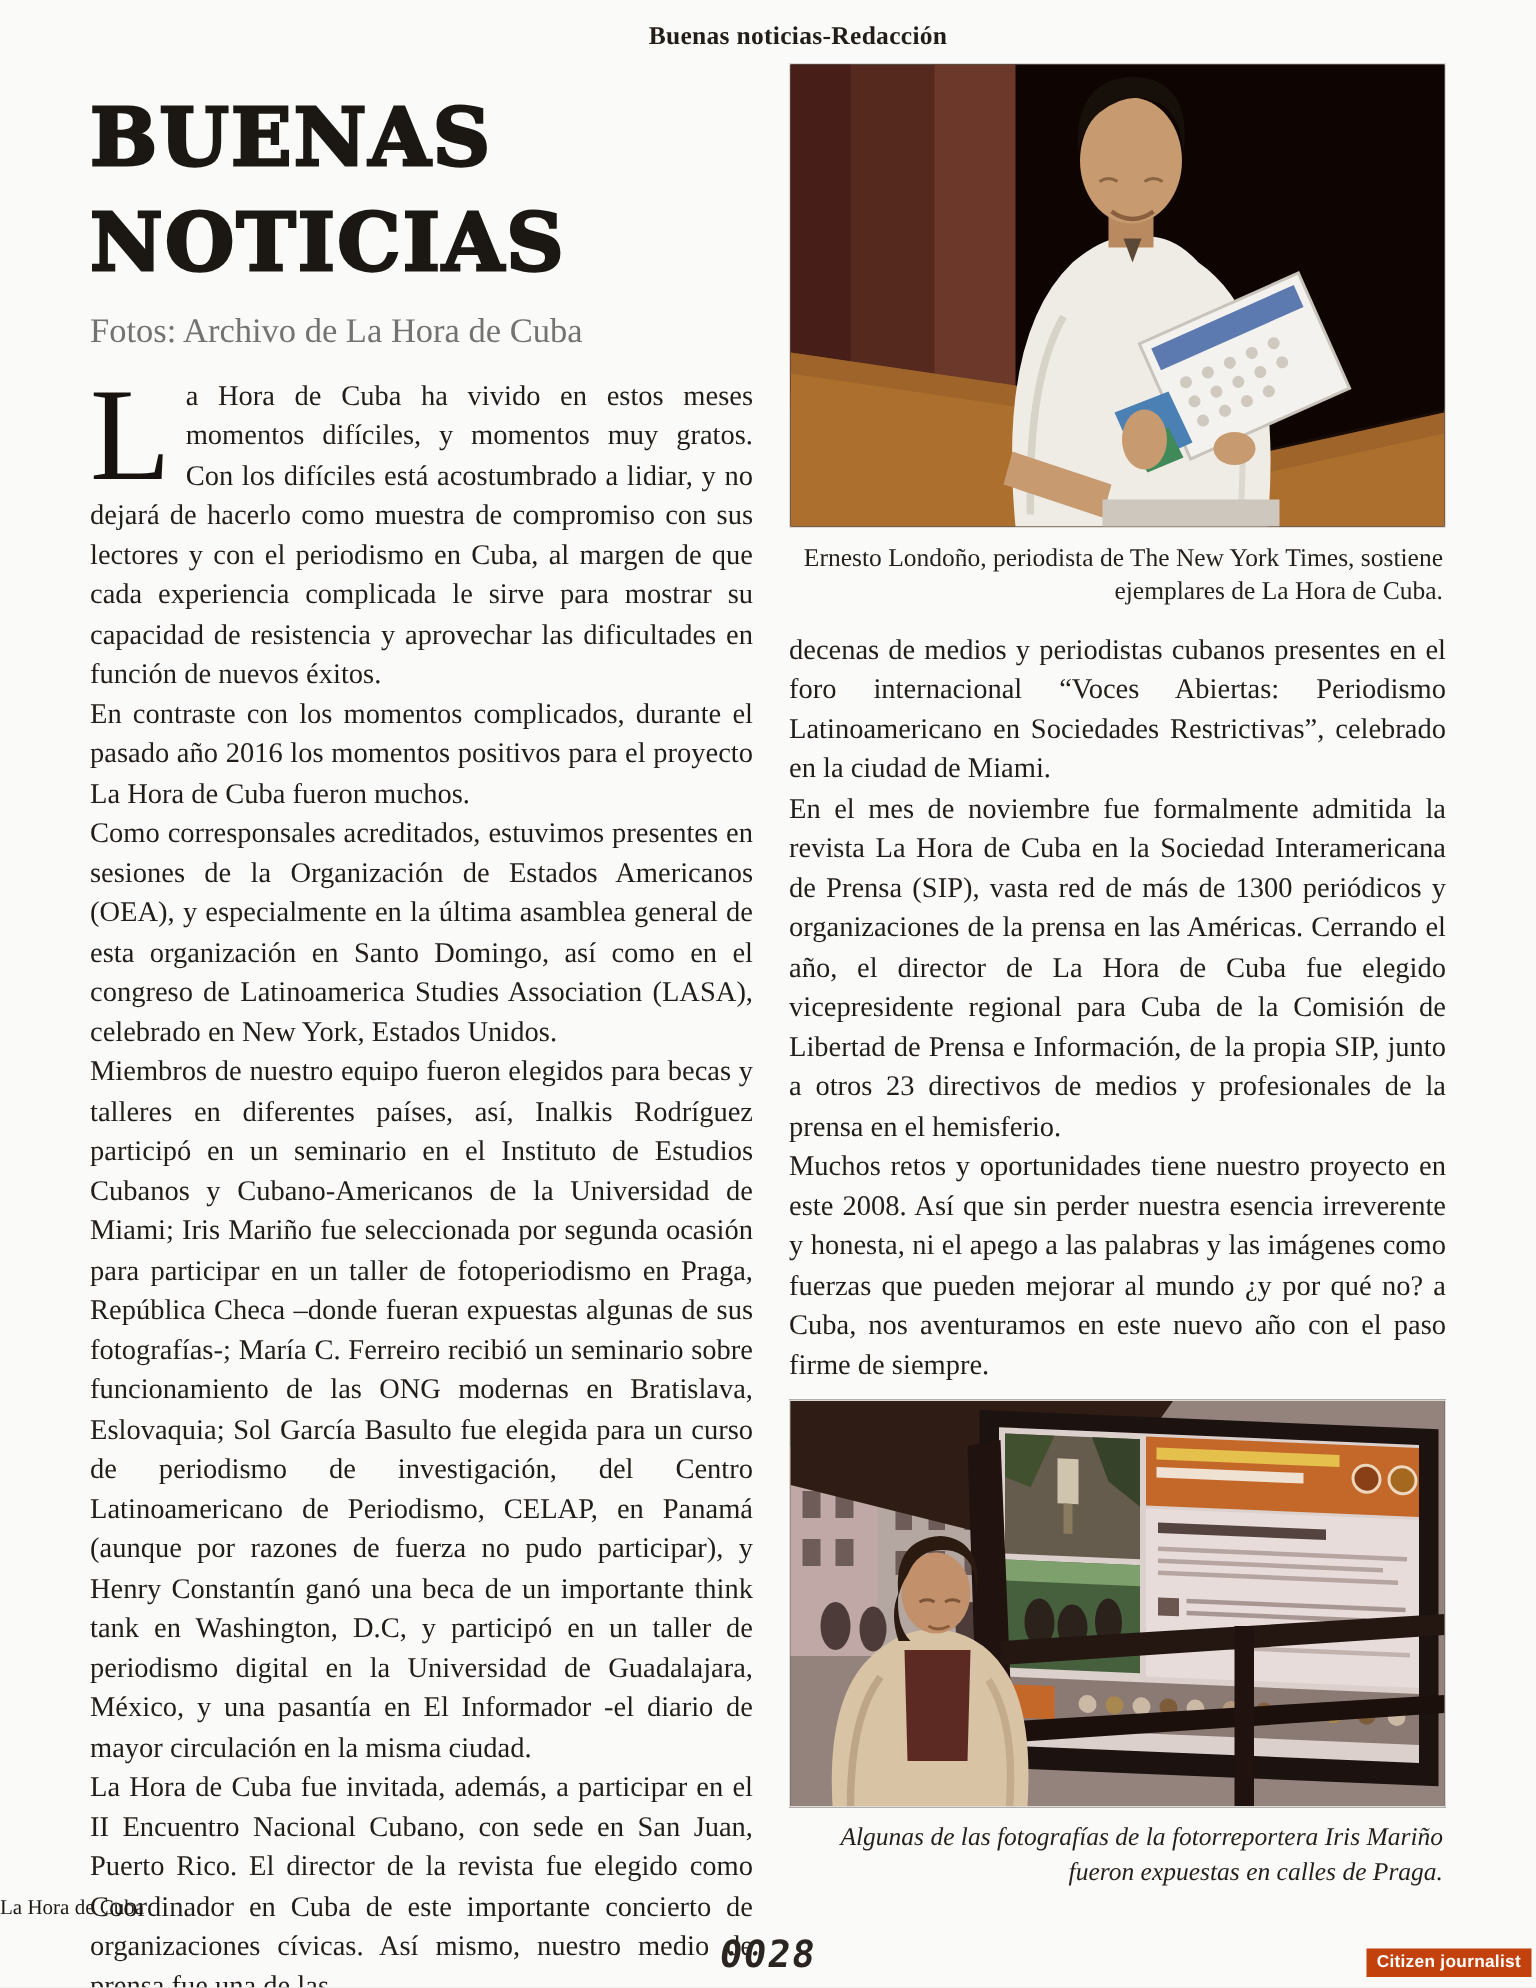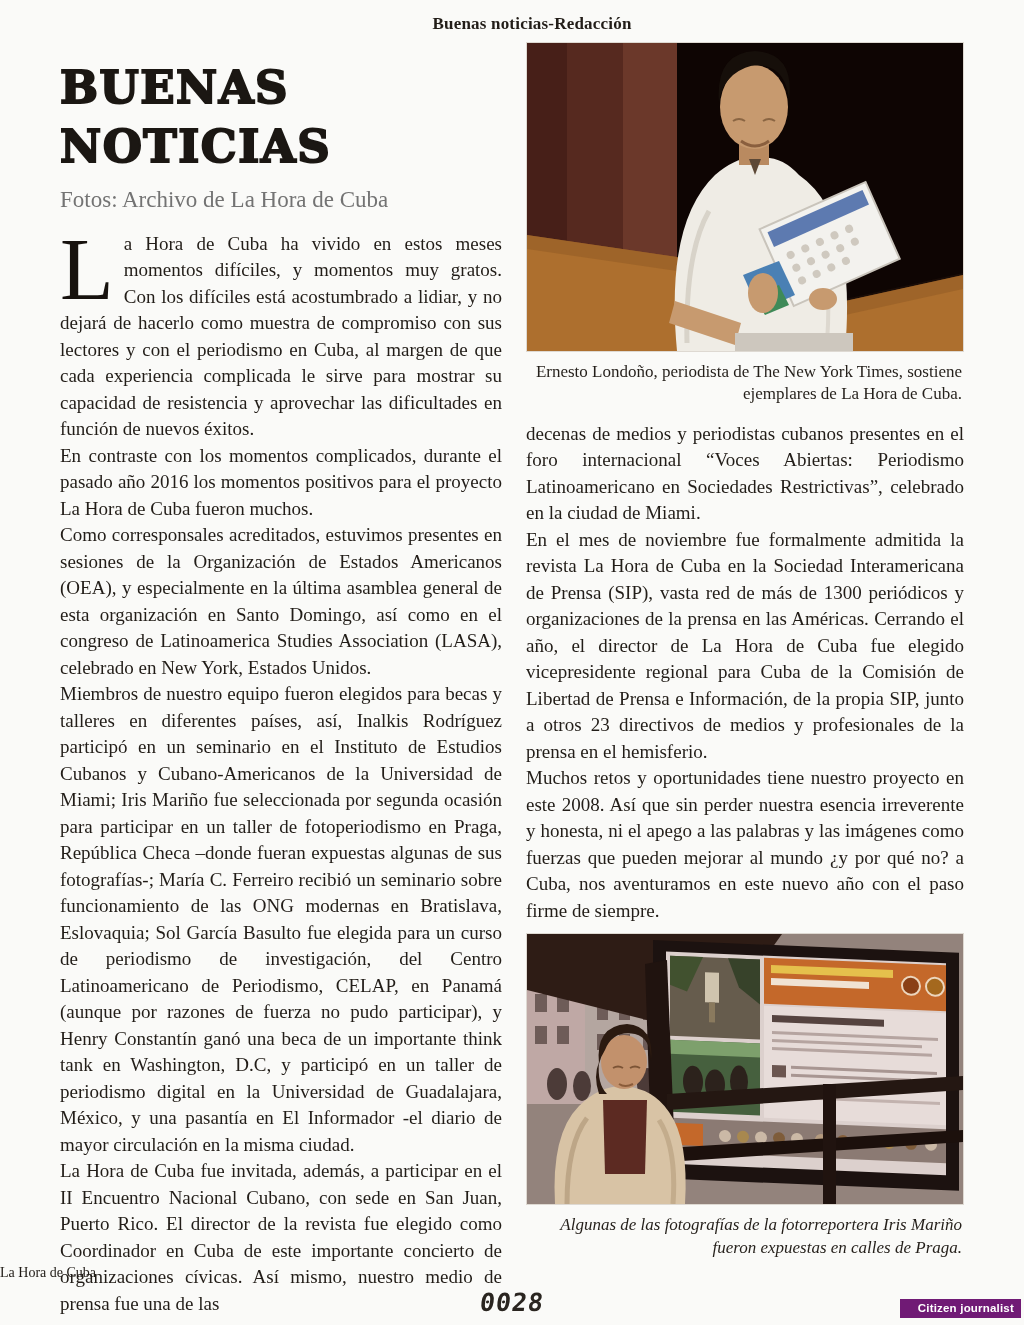--- a/index.html
+++ b/index.html
@@ -11,21 +11,21 @@
   .running-header{
     position:absolute;top:14px;left:0;width:100%;
     text-align:center;font-weight:bold;font-size:17px;letter-spacing:.2px;padding-left:20px;
   }
   .columns{position:absolute;top:42px;left:60px;display:flex;gap:24px;}
   .col-left{width:442px;flex:none;}
   .col-right{width:438px;flex:none;}
   .article-title{
     margin:16px 0 0 0;
     font-family:"DejaVu Serif", serif;
-    font-weight:bold;font-size:45px;line-height:1.32;
+    font-weight:bold;font-size:53px;line-height:1.32;
     letter-spacing:1.5px;color:#1b1713;
     -webkit-text-stroke:2px #1b1713;
   }
   .article-credit{margin-top:10px;font-size:23px;color:#737373;}
   .body-text{margin-top:18px;font-size:19px;line-height:26.5px;text-align:justify;}
   .body-text p{margin:0;}
   .dropcap{
     float:left;font-size:88px;line-height:70px;
     padding:4px 10px 0 0;color:#17120e;
   }
@@ -43,24 +43,24 @@
     text-align:left;font-size:14px;color:#1e1914;
   }
   .page-number{
     position:absolute;left:0;right:0;bottom:8px;text-align:center;
     font-family:"DejaVu Sans Mono", monospace;font-weight:bold;
     font-size:25px;letter-spacing:1px;color:#2a2520;
     transform:skewX(-8deg);
   }
   .watermark-badge{
     position:absolute;right:3px;bottom:7px;
-    background:#701a75;color:#fff;
+    background:#c2410c;color:#fff;
     font-family:"Liberation Sans", sans-serif;
     font-size:11.5px;font-weight:bold;
-    padding:3px 7px 4px 18px;letter-spacing:.2px;
+    padding:3px 7px 4px 7px;letter-spacing:.2px;
   }
 </style>
 </head>
 <body>
 
 <div class="page">
 
   <div class="running-header">Buenas noticias-Redacción</div>
 
   <div class="columns">

